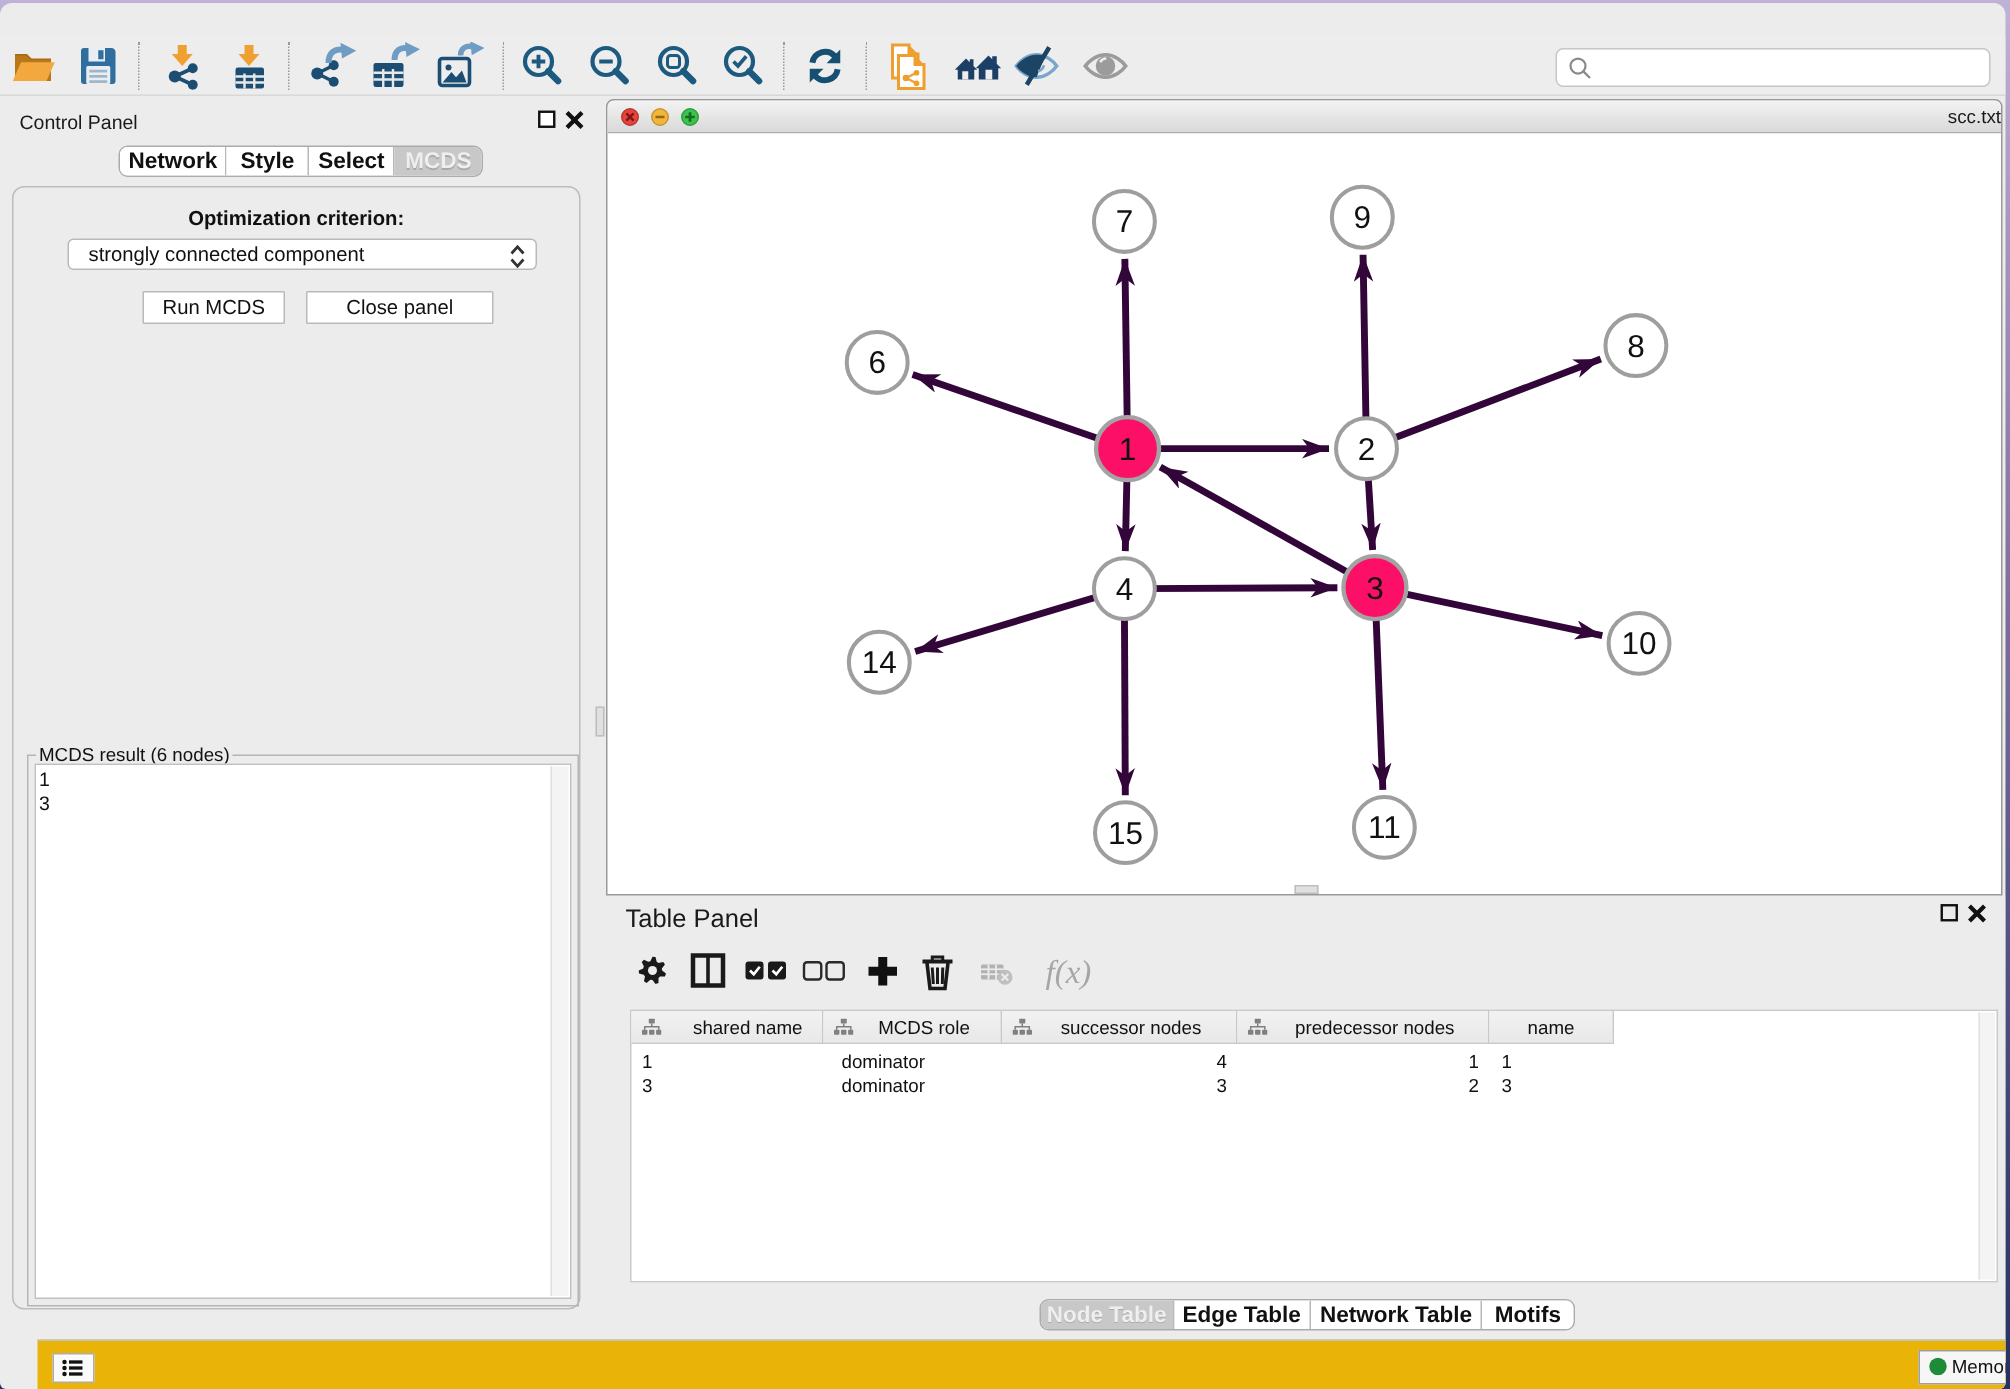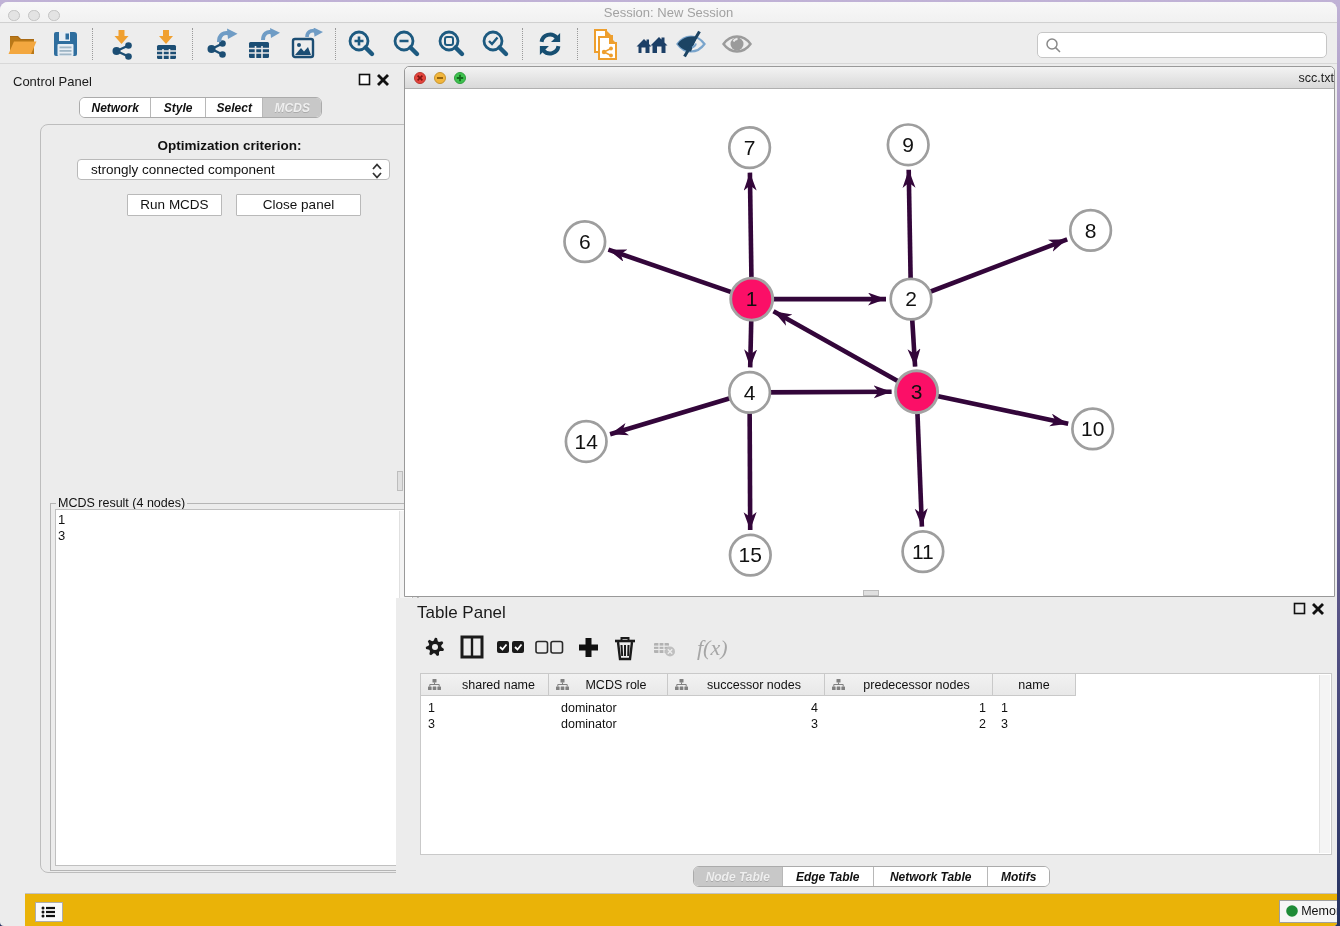--- a/index.html
+++ b/index.html
@@ -10,24 +10,24 @@
 .tl { position:absolute; top:7.5px; width:11.5px; height:11.5px; border-radius:50%; background:#e3e3e3; border:1px solid #c3c3c3; }
 #wtitle { position:absolute; top:3px; left:0; width:100%; text-align:center; font-size:13px; color:#a2a2a2; }
 #toolbar { position:absolute; left:0; top:22px; width:100%; height:40px; background:#ededed; border-bottom:1px solid #d8d8d8; }
 .tsep { position:absolute; top:4px; height:32px; width:0; border-left:1px dotted #9a9a9a; }
 .ticon { position:absolute; top:4px; }
 #searchbox { position:absolute; left:1037px; top:8px; width:290px; height:26px; background:#fff; border:1px solid #c6c6c6; border-radius:5px; }
 
 #cpanel { position:absolute; left:0; top:62px; width:395px; height:829px; background:#ececec; }
 #cphead { position:absolute; left:13px; top:10px; font-size:13px; color:#1a1a1a; }
 .tabstrip { position:absolute; display:flex; border:1px solid #ababab; border-radius:6px; overflow:hidden; background:#fff; height:21px; }
-.tab { font-weight:bold; font-size:12px; color:#111; background:#fff; display:flex; align-items:center; justify-content:center; border-right:1px solid #b8b8b8;font-style:italic; }
+.tab { font-weight:bold; font-size:15px; color:#111; background:#fff; display:flex; align-items:center; justify-content:center; border-right:1px solid #b8b8b8; }
 .tab:last-child { border-right:none; }
 .tab.sel { background:#c8c8c8; color:#efefef; text-shadow:0 1px 0 #aaa; }
-#cpbody { position:absolute; left:8px; top:60px; width:379px; height:749px; border:1px solid #bdbdbd; border-radius:8px; background:#ececec;margin-left:32px; }
+#cpbody { position:absolute; left:8px; top:60px; width:379px; height:749px; border:1px solid #bdbdbd; border-radius:8px; background:#ececec; }
 #optlabel { position:absolute; left:0; top:13px; width:100%; text-align:center; font-size:13.5px; color:#111; font-weight:bold; }
 #cselect { position:absolute; left:36px; top:34px; width:313px; height:21px; background:#fff; border:1px solid #b9b9b9; border-radius:4px; font-size:13.5px; color:#111; line-height:20px; padding-left:13px; }
 .cbtn { position:absolute; top:69px; height:22px; background:#fff; border:1px solid #b9b9b9; border-radius:1px; font-size:13.5px; color:#111; text-align:center; line-height:20px; }
 #fset { position:absolute; left:9px; top:378px; width:368px; height:368px; border:1px solid #b5b5b5; }
 #fleg { position:absolute; left:5px; top:-8px; background:#ececec; font-size:12.5px; color:#111; padding:0 2px; }
 #ftext { position:absolute; left:4px; top:5px; right:4px; bottom:4px; background:#fff; border:1px solid #c0c0c0; font-size:13px; color:#111; line-height:16px; padding:2px 0 0 2px; }
 #fscroll { position:absolute; right:1px; top:1px; width:12px; bottom:1px; background:#f4f4f4; border-left:1px solid #e0e0e0; }
 
 #netwin { position:absolute; left:404px; top:64px; width:931px; height:531px; background:#fff; border:1px solid #999; border-radius:5px 5px 0 0; }
 #nettitle { position:absolute; left:0; top:0; width:100%; height:22px; background:linear-gradient(#f3f3f3,#d9d9d9); border-bottom:1px solid #b0b0b0; border-radius:5px 5px 0 0; }
@@ -40,26 +40,20 @@
 #ttable { position:absolute; left:24px; top:75px; width:912px; height:182px; background:#fff; border:1px solid #c9c9c9; }
 .th { position:absolute; top:0; height:22px; background:linear-gradient(#f2f2f2,#e8e8e8); border-right:1px solid #c9c9c9; border-bottom:1px solid #c9c9c9; font-size:12.5px; color:#111; text-align:center; line-height:22px; }
 .td { position:absolute; font-size:12.5px; color:#111; height:16px; line-height:16px; }
 
 #statusbar { position:absolute; left:0; top:891px; width:100%; height:33px; background:#eab308; border-top:1px solid #c2c2c2;margin-left:25px; }
 #listbtn { position:absolute; left:10px; top:8px; width:28px; height:20px; background:#fafafa; border:1px solid #adadad; }
 #membtn { position:absolute; right:9px; top:6px; width:74px; height:23px; background:#f6f6f6; border:1px solid #9f9f9f; font-size:12.5px; color:#111; }
 </style></head>
 <body>
 <div id="win">
- <div id="titlebar">
-  <div class="tl" style="left:8px"></div>
-      <div class="tl" style="left:28px"></div>
-      <div class="tl" style="left:48px"></div>
-  <div id="wtitle">Session: New Session</div>
- </div>
  <div id="toolbar">
   <div class="tsep" style="left:92px"></div>
       <div class="tsep" style="left:192px"></div>
       <div class="tsep" style="left:335px"></div>
       <div class="tsep" style="left:522px"></div>
       <div class="tsep" style="left:577px"></div>
   <svg class="ticon" style="left:7px" width="30" height="32" viewBox="0 0 30 32">
         <path d="M3,8 L11,8 L14,11 L27,11 L27,15 L3,15 Z" fill="#a96a14"></path>
         <path d="M3,26 L3,9 L10.5,9 L13.5,12 L27,12 L27,26 Z" fill="#b97818"></path>
         <path d="M1.5,26 L7,13.5 L29.5,13.5 L24,26 Z" fill="#f3a73f"></path>
@@ -216,21 +210,21 @@
    <div id="optlabel">Optimization criterion:</div>
    <div id="cselect">strongly connected component
     <svg width="12" height="16" viewBox="0 0 12 16" style="position:absolute;right:6px;top:3px">
             <path d="M2,6 L6,1.5 L10,6" fill="none" stroke="#333" stroke-width="1.8"></path>
             <path d="M2,10 L6,14.5 L10,10" fill="none" stroke="#333" stroke-width="1.8"></path>
           </svg>
    </div>
    <div class="cbtn" style="left:86px;width:95px">Run MCDS</div>
    <div class="cbtn" style="left:195px;width:125px">Close panel</div>
    <div id="fset">
-    <div id="fleg">MCDS result (4 nodes)</div>
+    <div id="fleg">MCDS result (6 nodes)</div>
     <div id="ftext">1<br>3<div id="fscroll"></div></div>
    </div>
   </div>
  </div>
  <div id="netwin">
   <div id="nettitle">
    <div class="tl2" style="left:9px;background:#e5443c;border:1px solid #b93730">
           <svg width="10" height="10" viewBox="0 0 10 10">
             <path d="M2.6,2.6 L7.4,7.4 M7.4,2.6 L2.6,7.4" stroke="#7e1511" stroke-width="1.6"></path>
           </svg>

